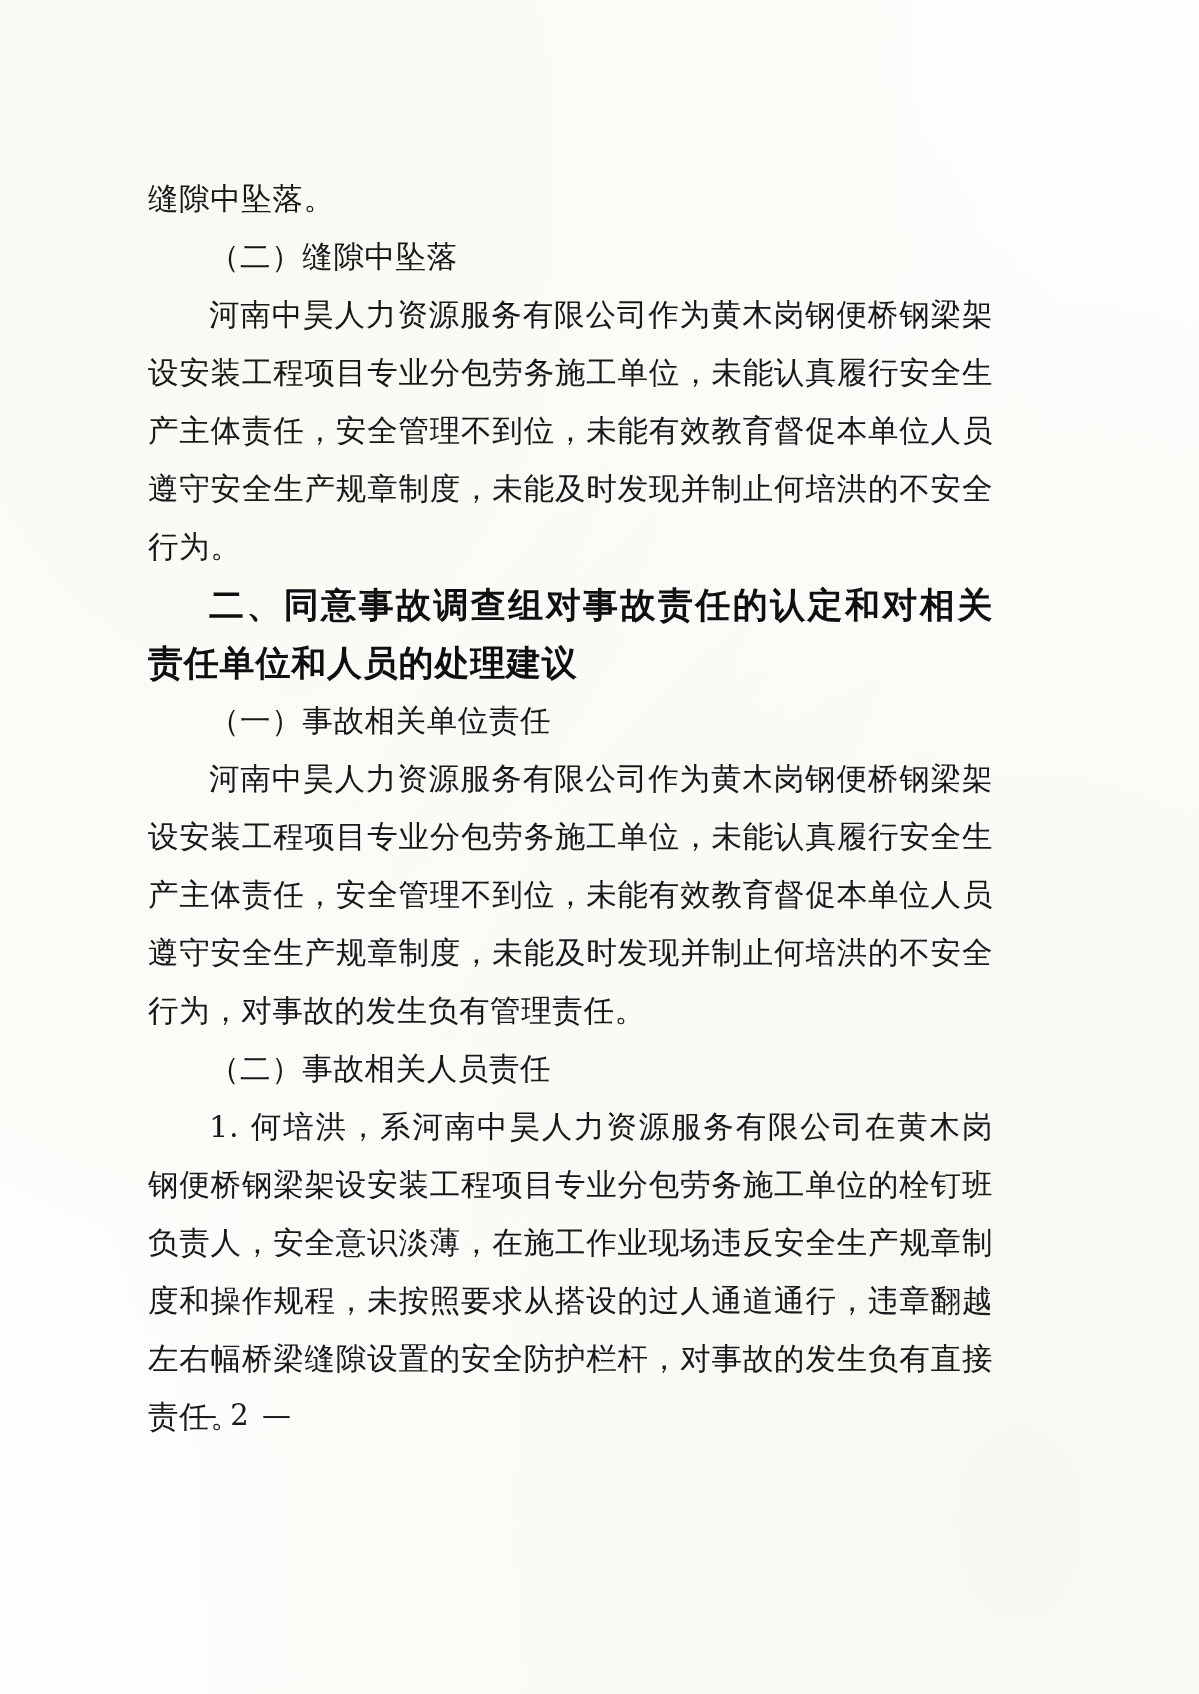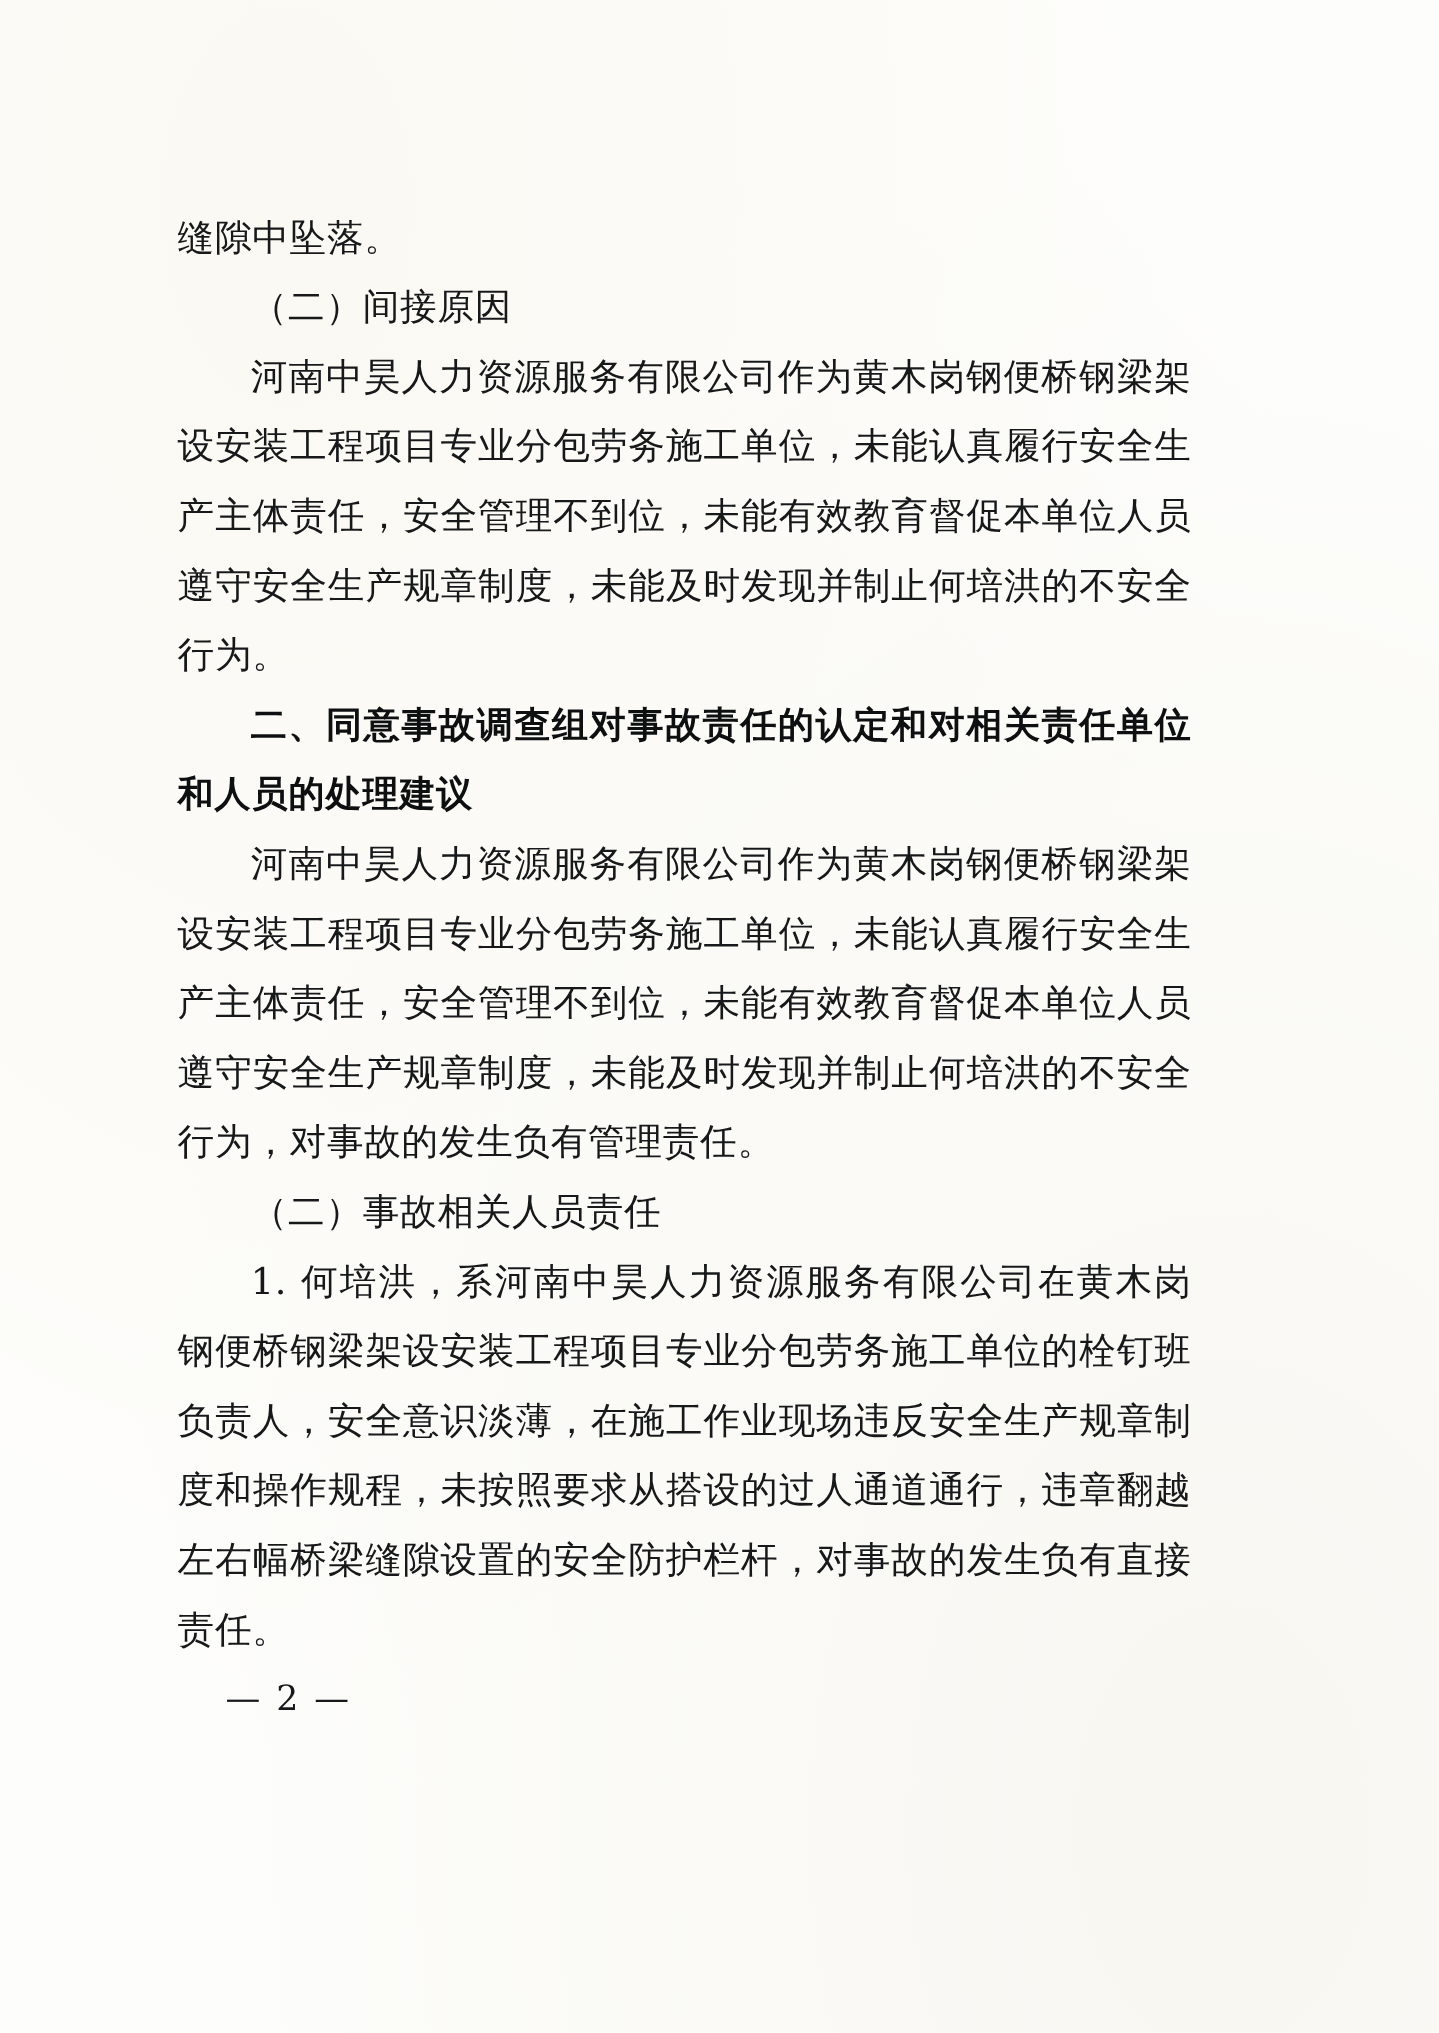--- a/index.html
+++ b/index.html
@@ -39,21 +39,21 @@
     letter-spacing: 0.6px;
     text-align: justify;
     text-justify: inter-ideograph;
     margin: 0;
     font-family: "DejaVu Serif", serif;
   }
   .indent {
     text-indent: 61px;
   }
   .heading {
-    font-size: 30px;
+    font-size: 35px;
     line-height: 58px;
     color: #0d0f11;
     font-weight: bold;
     letter-spacing: 0.8px;
     text-align: justify;
     text-justify: inter-ideograph;
     margin: 0;
     text-indent: 61px;
     font-family: "DejaVu Sans", sans-serif;
   }
@@ -74,23 +74,24 @@
   }
 </style>
 </head>
 <body>
 
 <div class="page">
   <div class="paper-tint"></div>
 
   <div class="content">
     <p class="para">缝隙中坠落。</p>
-    <p class="para indent">（二）间接原因</p>
+    <p class="para indent">（二）缝隙中坠落</p>
     <p class="para indent">河南中昊人力资源服务有限公司作为黄木岗钢便桥钢梁架设安装工程项目专业分包劳务施工单位，未能认真履行安全生产主体责任，安全管理不到位，未能有效教育督促本单位人员遵守安全生产规章制度，未能及时发现并制止何培洪的不安全行为。</p>
     <p class="heading">二、同意事故调查组对事故责任的认定和对相关责任单位和人员的处理建议</p>
+    <p class="para indent">（一）事故相关单位责任</p>
     <p class="para indent">河南中昊人力资源服务有限公司作为黄木岗钢便桥钢梁架设安装工程项目专业分包劳务施工单位，未能认真履行安全生产主体责任，安全管理不到位，未能有效教育督促本单位人员遵守安全生产规章制度，未能及时发现并制止何培洪的不安全行为，对事故的发生负有管理责任。</p>
     <p class="para indent">（二）事故相关人员责任</p>
     <p class="para indent">1. 何培洪，系河南中昊人力资源服务有限公司在黄木岗钢便桥钢梁架设安装工程项目专业分包劳务施工单位的栓钉班负责人，安全意识淡薄，在施工作业现场违反安全生产规章制度和操作规程，未按照要求从搭设的过人通道通行，违章翻越左右幅桥梁缝隙设置的安全防护栏杆，对事故的发生负有直接责任。</p>
   </div>
 
   <div class="footer">
     <span class="pagenum">— 2 —</span>
   </div>
 </div>
 

